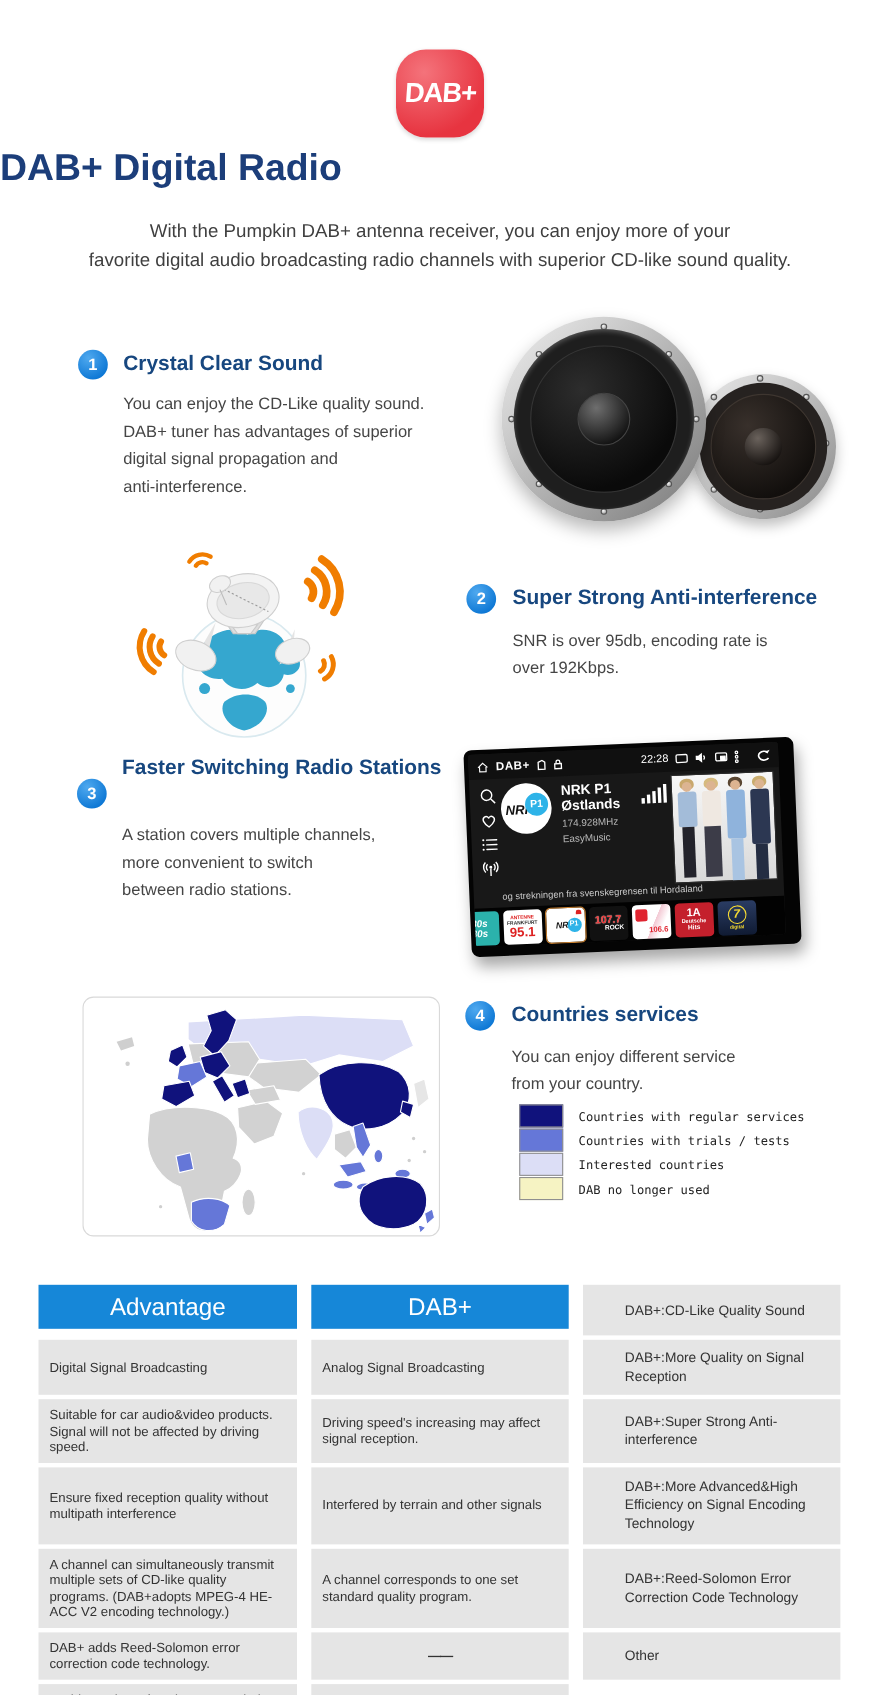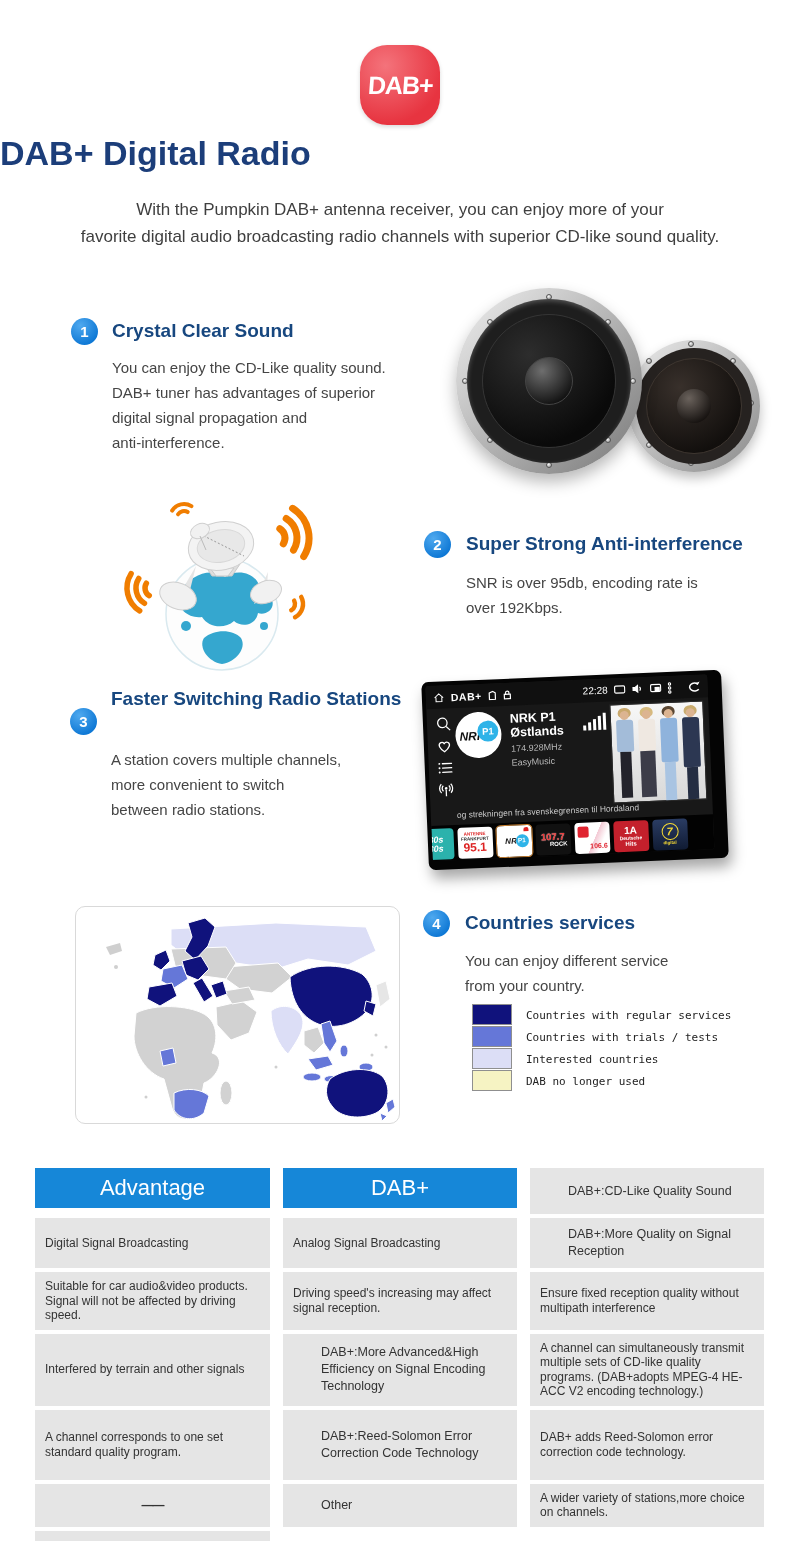--- a/index.html
+++ b/index.html
@@ -523,20 +523,21 @@
     <div class="th">DAB+</div>
 
     <div class="td adv mh46">DAB+:CD-Like Quality Sound</div>
     <div class="td mh46">Digital Signal Broadcasting</div>
     <div class="td mh46">Analog Signal Broadcasting</div>
 
     <div class="td adv mh50">DAB+:More Quality on Signal Reception</div>
     <div class="td mh50">Suitable for car audio&amp;video products. Signal will not be affected by driving speed.</div>
     <div class="td mh50">Driving speed's increasing may affect signal reception.</div>
 
+    <div class="td adv mh46">DAB+:Super Strong Anti-interference</div>
     <div class="td mh46">Ensure fixed reception quality without multipath interference</div>
     <div class="td mh46">Interfered by terrain and other signals</div>
 
     <div class="td adv mh70">DAB+:More Advanced&amp;High Efficiency on Signal Encoding Technology</div>
     <div class="td mh70">A channel can simultaneously transmit multiple sets of CD-like quality programs. (DAB+adopts MPEG-4 HE-ACC V2 encoding technology.)</div>
     <div class="td mh70">A channel corresponds to one set standard quality program.</div>
 
     <div class="td adv mh40">DAB+:Reed-Solomon Error Correction Code Technology</div>
     <div class="td mh40">DAB+ adds Reed-Solomon error correction code technology.</div>
     <div class="td mh40 ctr">——</div>

